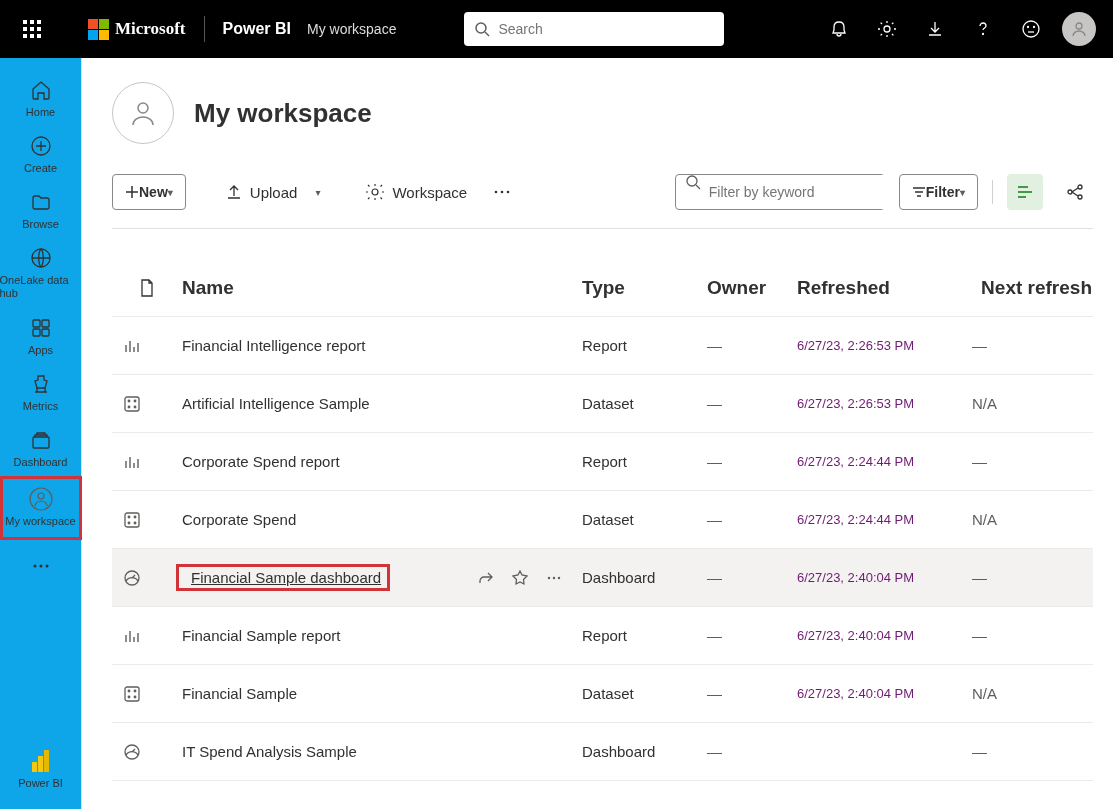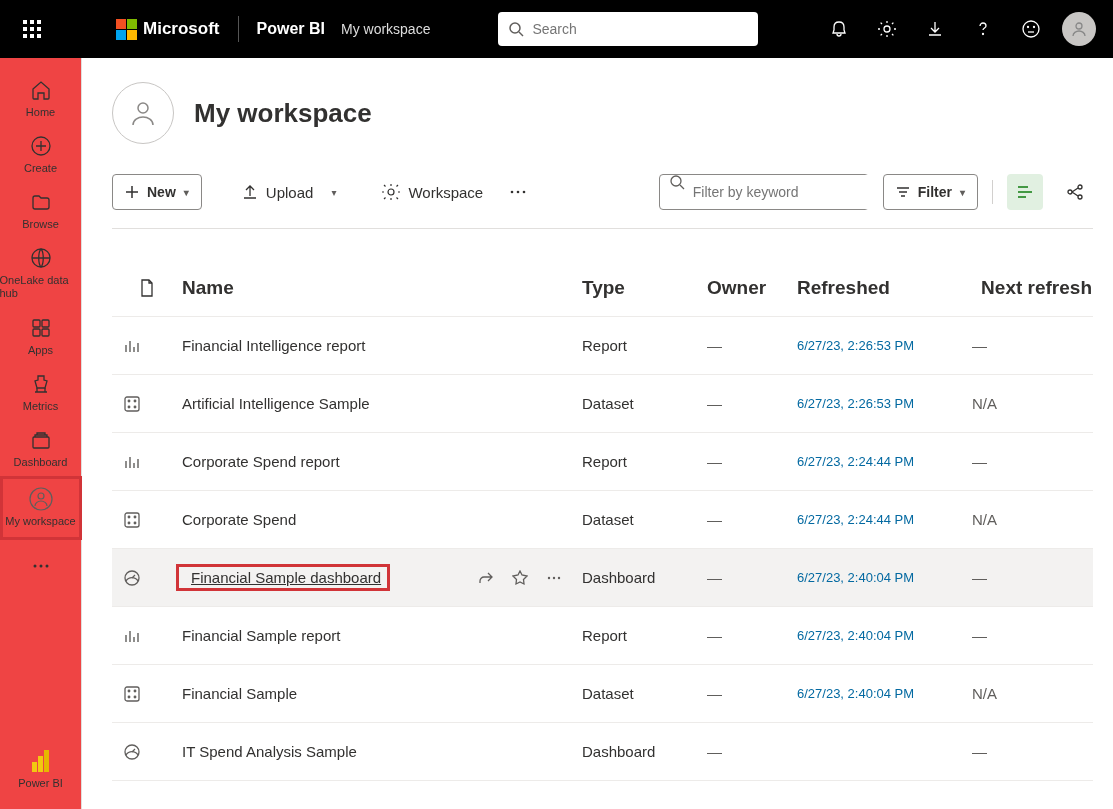--- a/index.html
+++ b/index.html
@@ -3,74 +3,74 @@
 <meta charset="utf-8">
 <style>
   * { box-sizing: border-box; margin: 0; padding: 0; }
   body { font-family: 'Segoe UI', sans-serif; font-size: 14px; color: #323130; background: #fff; width: 1113px; height: 809px; overflow: hidden; }
   
   
   .topbar { background: #000; height: 58px; display: flex; align-items: center; color: #fff; padding: 0 12px; gap: 8px; }
   .waffle { width: 40px; height: 40px; display: flex; align-items: center; justify-content: center; cursor: pointer; }
   .waffle-grid { display: grid; grid-template-columns: repeat(3, 4px); grid-gap: 3px; }
   .waffle-grid span { width: 4px; height: 4px; background: #fff; }
-  .ms-logo { display: flex; align-items: center; gap: 6px; margin-left: 56px; }
+  .ms-logo { display: flex; align-items: center; gap: 6px; margin-left: 28px; font-family: Liberation Serif, serif; }
   .ms-squares { display: grid; grid-template-columns: 10px 10px; grid-gap: 1px; }
   .ms-squares span:nth-child(1){background:#f25022;} .ms-squares span:nth-child(2){background:#7fba00;}
   .ms-squares span:nth-child(3){background:#00a4ef;} .ms-squares span:nth-child(4){background:#ffb900;}
   .ms-squares span { width: 10px; height: 10px; }
   .ms-text { font-size: 17px; font-weight: 600; }
   .divider-v { width: 1px; height: 26px; background: #555; margin: 0 10px; }
   .pbi-text { font-size: 16px; font-weight: 600; }
   .ws-text { font-size: 14px; margin-left: 8px; color: #ddd; }
   .search-box { flex: 0 0 260px; margin-left: 60px; background: #fff; border-radius: 4px; height: 34px; display: flex; align-items: center; padding: 0 10px; gap: 8px; }
   .search-box svg { color: #605e5c; }
   .search-box input { border: none; outline: none; font-size: 14px; flex: 1; color: #323130; background: transparent; }
   .top-icons { margin-left: auto; display: flex; gap: 4px; }
   .top-icon { width: 44px; height: 44px; display: flex; align-items: center; justify-content: center; cursor: pointer; color: #fff; }
   .avatar-top { width: 34px; height: 34px; border-radius: 50%; background: #c8c6c4; display: flex; align-items: center; justify-content: center; }
 
   
   .body-wrap { display: flex; height: calc(809px - 58px); }
   
   
-  .leftnav { width: 82px; background: #ef4444; border-right: 1px solid #e1dfdd; display: flex; flex-direction: column; align-items: center; padding-top: 12px; position: relative; }
+  .leftnav { width: 82px; background: #0ea5e9; border-right: 1px solid #e1dfdd; display: flex; flex-direction: column; align-items: center; padding-top: 12px; position: relative; }
   .nav-item { width: 82px; display: flex; flex-direction: column; align-items: center; padding: 8px 0; cursor: pointer; font-size: 11px; color: #323130; gap: 4px; }
   .nav-item.highlighted { border: 3px solid #d13438; }
   .nav-icon { width: 24px; height: 24px; display: flex; align-items: center; justify-content: center; }
   .nav-ellipsis { margin-top: 6px; }
   .nav-bottom { margin-top: auto; margin-bottom: 12px; }
 
   
   .main { flex: 1; padding: 24px 20px 0 30px; overflow: auto; }
   .ws-header { display: flex; align-items: center; gap: 20px; }
   .ws-avatar { width: 62px; height: 62px; border-radius: 50%; border: 1px solid #c8c6c4; display: flex; align-items: center; justify-content: center; color: #605e5c; }
   .ws-title { font-size: 26px; font-weight: 600; }
   
   .toolbar { display: flex; align-items: center; gap: 14px; margin-top: 30px; padding-bottom: 18px; border-bottom: 1px solid #e1dfdd; }
-  .btn { height: 36px; border: 1px solid #8a8886; border-radius: 4px; background: #fff; display: flex; align-items: center; padding: 0 12px; gap: 8px; cursor: pointer; font-size: 14px; font-weight: 600; }
+  .btn { height: 36px; border: 1px solid #8a8886; border-radius: 4px; background: #fff; display: flex; align-items: center; padding: 0 12px; gap: 0; cursor: pointer; font-size: 14px; font-weight: 600; }
   .tool-item { display: flex; align-items: center; gap: 8px; cursor: pointer; font-size: 15px; padding: 0 6px; }
   .filter-input { height: 36px; border: 1px solid #8a8886; border-radius: 4px; display: flex; padding: 0 10px; gap: 8px; width: 210px; margin-left: auto; }
   .filter-input input { border: none; outline: none; font-size: 14px; flex: 1; }
   .icon-btn { height: 36px; width: 36px; display: flex; align-items: center; justify-content: center; border-radius: 4px; cursor: pointer; }
   .icon-btn.active { background: #e1f0e1; }
   .sep { width: 1px; height: 24px; background: #d2d0ce; }
 
   
   .table { margin-top: 30px; }
   .thead, .trow { display: grid; grid-template-columns: 70px 400px 125px 90px 175px 120px; align-items: center; height: 58px; border-bottom: 1px solid #edebe9; }
   .thead { font-weight: 700; font-size: 19px; }
   .th-type-icon { display:flex; justify-content:center; }
   .trow { font-size: 15px; }
   .trow.hovered { background: #f3f2f1; }
   .trow .cell-name { display: flex; align-items: center; gap: 12px; }
   .cell-icon { width: 40px; display: flex; justify-content: center; color: #605e5c; }
   .cell-type { color: #323130; }
   .cell-owner { color: #605e5c; }
-  .cell-refresh { color: #0369a1; font-size: 13px; }
+  .cell-refresh { color: #701a75; font-size: 13px; }
   .cell-next { color: #605e5c; }
   .row-box { border: 3px solid #d13438; padding: 2px 6px 2px 12px; margin-left: -6px; display:inline-block; }
   .underlined { text-decoration: underline; }
   .row-actions { display: flex; gap: 18px; color: #605e5c; margin-left: auto; margin-right: 20px; }
   svg { flex-shrink: 0; }
   .chev { font-size: 10px; color: #605e5c; }
 </style>
 </head>
 <body>
 

